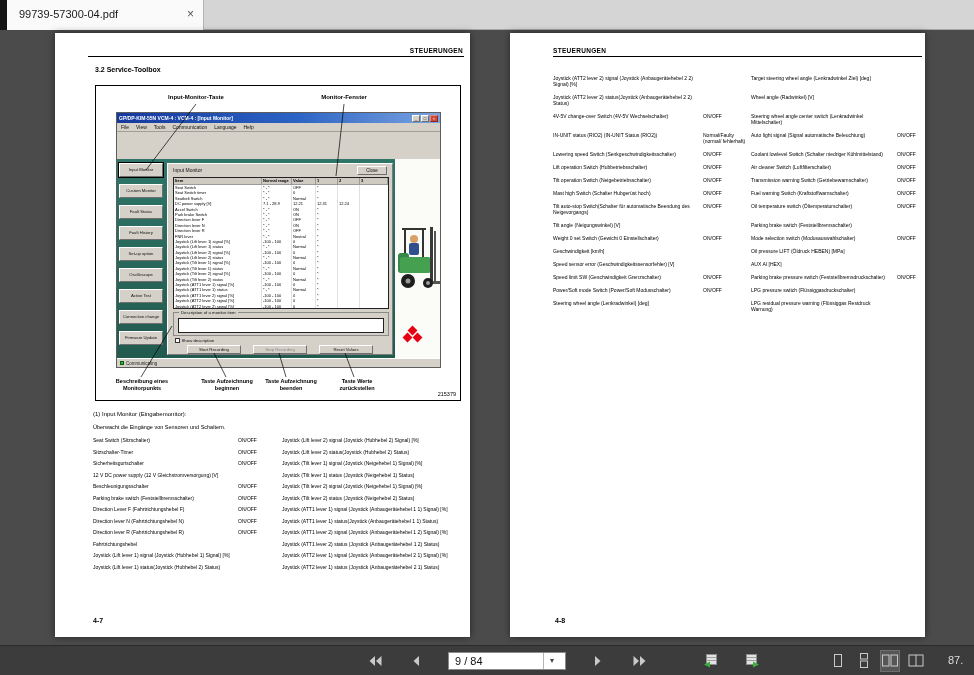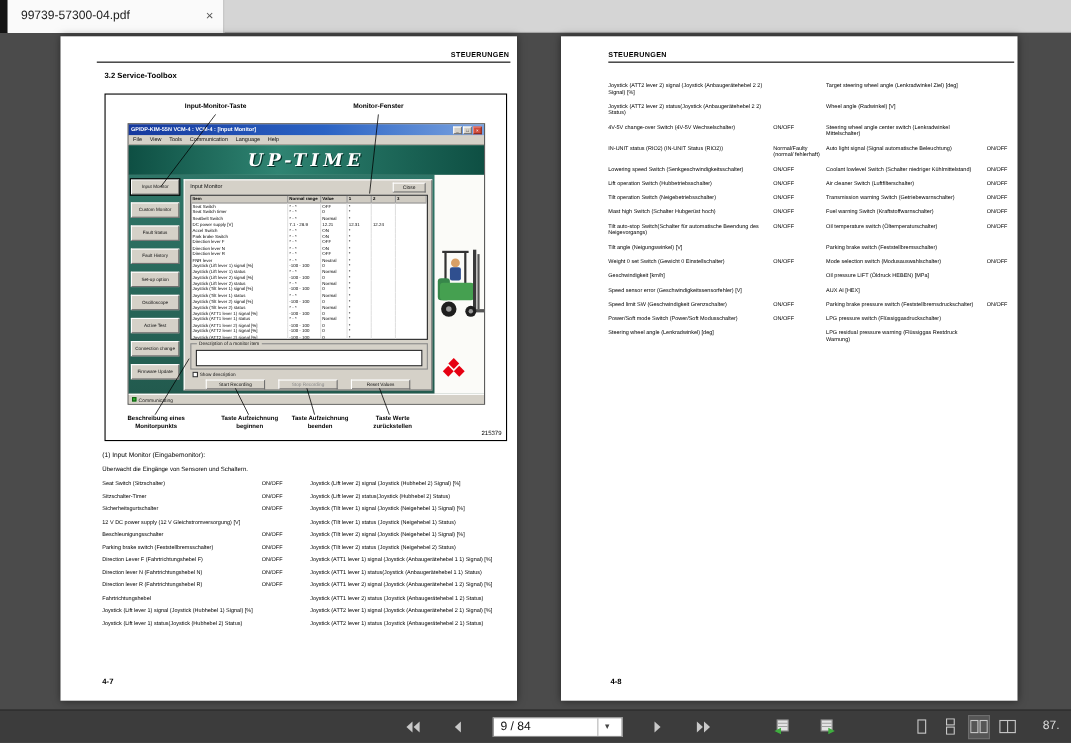--- a/index.html
+++ b/index.html
@@ -154,23 +154,20 @@
             <span class="wbtn wbtn-close">×</span>
           </div>
           <div class="menubar" id="menu-bar">
               <span class="mi">File</span>
               <span class="mi">View</span>
               <span class="mi">Tools</span>
               <span class="mi">Communication</span>
               <span class="mi">Language</span>
               <span class="mi">Help</span>
             </div>
-          <div class="banner">
-            <span class="banner-text">UP-TIME</span>
-          </div>
           <div class="client">
             <div class="side" id="sidebar">
                 <div class="sbtn active">Input Monitor</div>
                 <div class="sbtn">Custom Monitor</div>
                 <div class="sbtn">Fault Status</div>
                 <div class="sbtn">Fault History</div>
                 <div class="sbtn">Set-up option</div>
                 <div class="sbtn">Oscilloscope</div>
                 <div class="sbtn">Active Test</div>
                 <div class="sbtn">Connection change</div>

